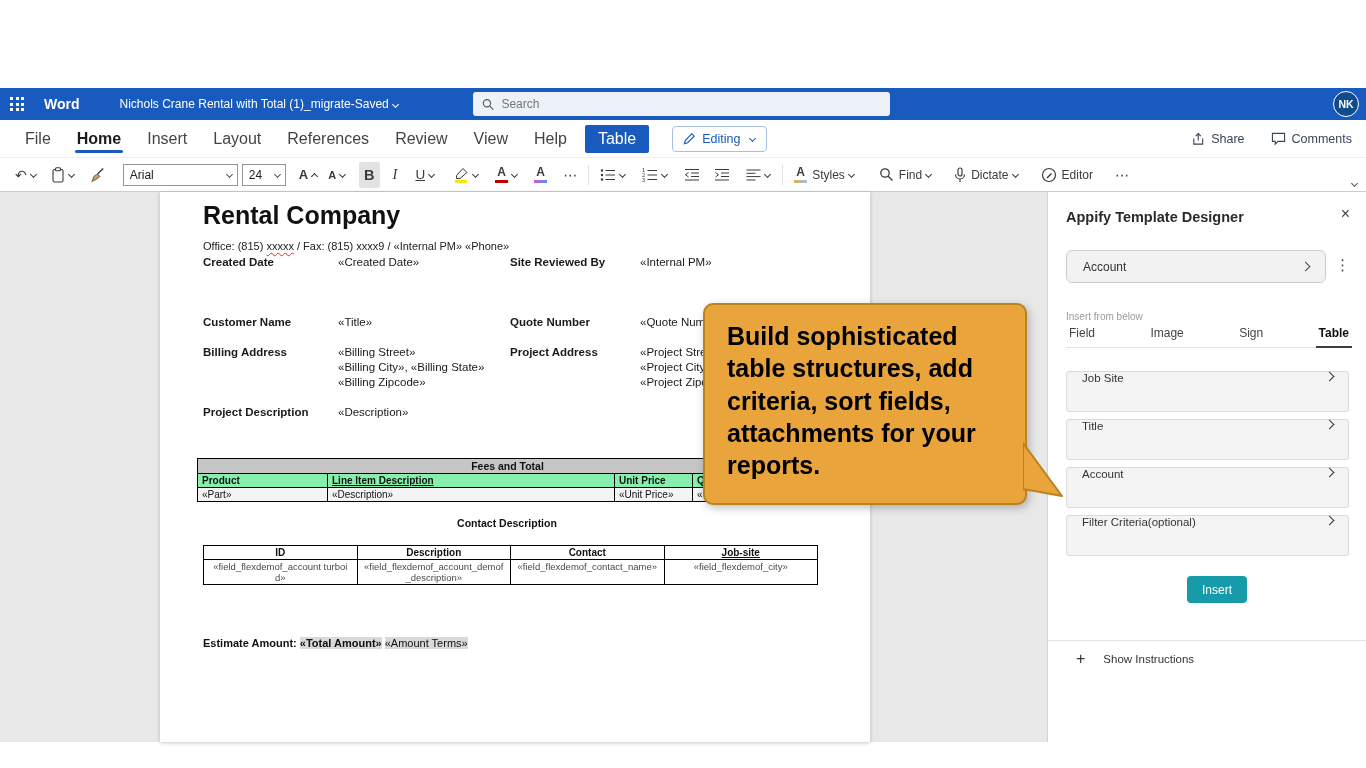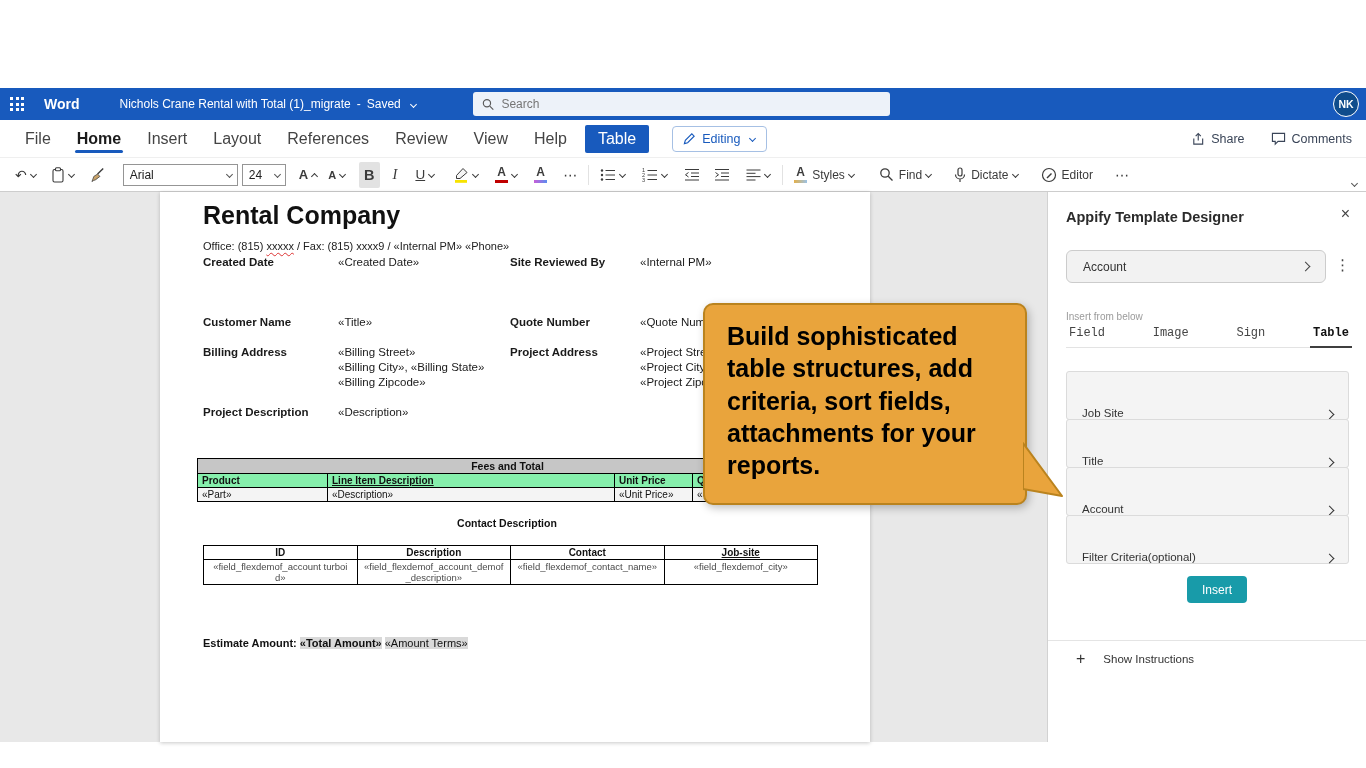--- a/index.html
+++ b/index.html
@@ -4,21 +4,21 @@
 <style>
   * { margin:0; padding:0; box-sizing:border-box; }
   html,body { width:1366px; height:768px; background:#ffffff; font-family:"Liberation Sans", sans-serif; overflow:hidden; }
   .app { position:absolute; top:88px; left:0; width:1366px; height:654px; background:#fff; }
 
   
   .titlebar { position:relative; height:32px; background:#185ABD; display:flex; align-items:center; color:#fff; }
   .waffle { width:34px; height:32px; display:grid; grid-template-columns:repeat(3,3px); grid-template-rows:repeat(3,3px); gap:2.5px; place-content:center; cursor:pointer; }
   .waffle span { width:3px; height:3px; background:#fff; }
   .app-name { font-weight:bold; font-size:14px; margin-left:10px; }
-  .doc-title-wrap { font-size:12px; margin-left:40px; display:flex; align-items:center; gap:6px; color:#fff; }
+  .doc-title-wrap { font-size:12px; margin-left:40px; display:flex; align-items:center; color:#fff; }
   .search-box { position:absolute; left:473px; top:4px; width:417px; height:24px; background:#EDF2F9; border-radius:3px; display:flex; align-items:center; padding:0 9px; gap:7px; }
   .search-box input { border:none; outline:none; background:transparent; font-size:12px; color:#333; width:100%; font-family:"Liberation Sans", sans-serif; }
   .avatar { position:absolute; right:7px; top:3px; width:26px; height:26px; border-radius:50%; background:#0F4C8C; border:1.5px solid #fff; color:#fff; font-size:10.5px; font-weight:bold; display:flex; align-items:center; justify-content:center; }
 
   
   .chev { display:inline-block; width:8px; height:8px; position:relative; margin-left:3px; }
   .chev::after { content:""; position:absolute; left:1px; top:1px; width:5px; height:5px; border-right:1.3px solid currentColor; border-bottom:1.3px solid currentColor; transform:rotate(45deg); }
   .chev.sm { width:7px; height:7px; }
   .chev.sm::after { width:4px; height:4px; }
   .chevU::after { transform:rotate(225deg); top:3px; }
@@ -82,24 +82,24 @@
   .estimate .hl { background:#D9D9D9; }
   .estimate .hl.b { font-weight:bold; }
 
   
   .panel { position:absolute; right:0; top:0; width:319px; height:550px; background:#fff; border-left:1px solid #D2D2D2; color:#333; }
   .panel-title { position:absolute; left:18px; top:17px; font-size:14.5px; font-weight:700; color:#2b2b2b; }
   .panel-close { position:absolute; right:16px; top:13px; font-size:16px; color:#444; cursor:pointer; }
   .selector { position:absolute; left:18px; top:58px; width:260px; height:33px; background:#F2F2F2; border:1px solid #CCCCCC; border-radius:6px; display:flex; align-items:center; justify-content:space-between; padding:0 14px 0 16px; font-size:12px; color:#333; cursor:pointer; }
   .kebab { position:absolute; right:16px; top:64px; font-size:15px; color:#444; cursor:pointer; }
   .insert-from { position:absolute; left:18px; top:119px; font-size:10px; color:#9B9B9B; }
-  .ptabs { position:absolute; left:18px; right:14px; top:134px; display:flex; justify-content:space-between; border-bottom:1px solid #E3E3E3;font-family:Liberation Mono, monospace; }
+  .ptabs { position:absolute; left:18px; right:14px; top:134px; display:flex; justify-content:space-between; border-bottom:1px solid #E3E3E3; }
   .ptab { font-size:12px; color:#444; padding:0 3px 6px; border-bottom:2.5px solid transparent; margin-bottom:-1.5px; cursor:pointer; }
   .ptab.active { color:#111; font-weight:600; border-bottom-color:#3F3F3F; }
-  .prow { position:absolute; left:18px; width:283px; height:49px; background:#F4F4F4; border:1px solid #DBDBDB; border-radius:3px; display:flex; align-items:flex-end; justify-content:space-between; padding:0 13px 0 15px; font-size:11.5px; color:#333; cursor:pointer;gap:48px; }
+  .prow { position:absolute; left:18px; width:283px; height:41px; background:#F4F4F4; border:1px solid #DBDBDB; border-radius:3px; display:flex; align-items:flex-start; justify-content:space-between; padding:0 13px 0 15px; font-size:11.5px; color:#333; cursor:pointer;gap:48px; }
   .prow .chevR { color:#333; }
   .insert-btn { position:absolute; left:139px; top:384px; width:60px; height:27px; background:#189BA9; color:#fff; font-size:12px; border:none; border-radius:4px; display:flex; align-items:center; justify-content:center; cursor:pointer; font-family:"Liberation Sans", sans-serif; }
   .panel-divider { position:absolute; left:0; right:0; top:448px; height:1px; background:#E4E4E4; }
   .show-instructions { position:absolute; left:28px; top:458px; display:flex; align-items:center; gap:18px; font-size:11.5px; color:#333; cursor:pointer; }
   .show-instructions .plus { font-size:16px; font-weight:normal; color:#333; }
 
   
   .callout { position:absolute; left:703px; top:111px; width:324px; height:202px; background:#E9A43C; border:2px solid #BA831E; border-radius:10px; padding:15px 22px; z-index:40; box-shadow:2px 3px 8px rgba(0,0,0,.25); }
   .callout-text { font-size:25px; line-height:1.29; font-weight:bold; color:#000; }
   .callout-tail { position:absolute; right:-40px; top:136px; width:42px; height:62px; }

